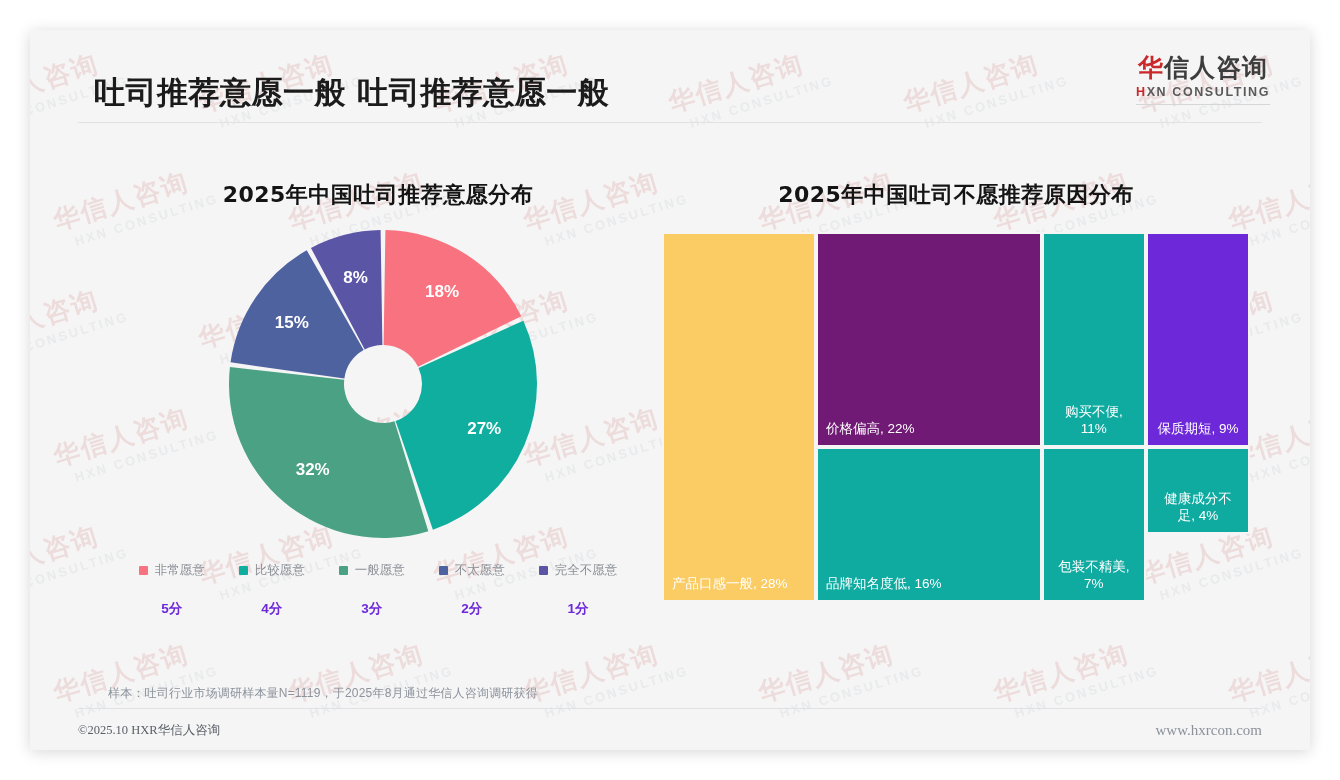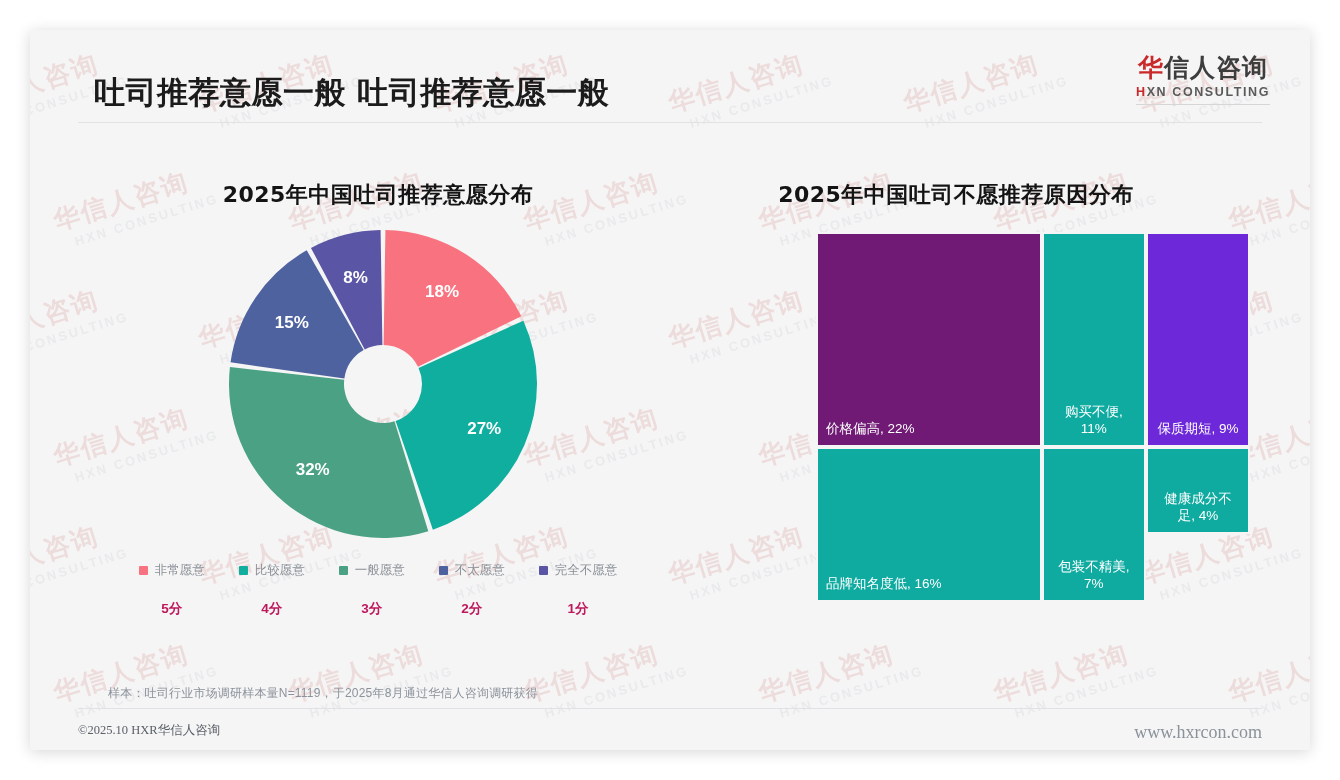--- a/index.html
+++ b/index.html
@@ -83,21 +83,21 @@
     gap: 34px; margin-top: 6px;
   }
   .legend-item { display: flex; align-items: center; gap: 7px; }
   .legend-swatch { width: 9px; height: 9px; border-radius: 1px; flex: none; }
   .legend-label { font-size: 12.5px; color: #8a8f96; white-space: nowrap; }
   .scores {
     display: flex; justify-content: center; align-items: center;
     gap: 34px; margin-top: 20px;
   }
   .score-cell {
-    font-size: 13.5px; font-weight: 700; color: #be185d; text-align: center;
+    font-size: 13.5px; font-weight: 700; color: #6d28d9; text-align: center;
   }
   
   .treemap {
     position: relative; width: 588px; height: 370px; margin: 22px auto 0 auto;
   }
   .tm-cell {
     position: absolute;
     border: 2px solid #f5f5f5;
     display: flex; align-items: flex-end;
     overflow: hidden;
@@ -120,21 +120,21 @@
     position: absolute; left: 0; top: 684px; width: 100%; height: 36px;
     z-index: 5;
     font-family: Liberation Serif, serif;
   }
   .footer-left {
     position: absolute; left: 48px; top: 8px;
     font-size: 12.5px; color: #5a6068;
   }
   .footer-right {
     position: absolute; right: 48px; top: 8px;
-    font-size: 18px; color: #8b929b;
+    font-size: 15px; color: #8b929b;
   }
 </style>
 </head>
 <body>
 
 <div class="slide">
 
   <div class="wm-layer">
       <div class="wm" style="left: -70px; top: 60px;"><span class="wm-cn">华信人咨询</span><br><span class="wm-en">HXN CONSULTING</span></div>
       <div class="wm" style="left: 165px; top: 60px;"><span class="wm-cn">华信人咨询</span><br><span class="wm-en">HXN CONSULTING</span></div>
@@ -231,20 +231,23 @@
         <div class="score-cell" style="position: absolute; left: 173.75px; width: 40px;">4分</div>
         <div class="score-cell" style="position: absolute; left: 273.75px; width: 40px;">3分</div>
         <div class="score-cell" style="position: absolute; left: 373.75px; width: 40px;">2分</div>
         <div class="score-cell" style="position: absolute; left: 480px; width: 40px;">1分</div>
       </div>
   </div>
 
   <div class="panel panel-right">
     <div class="chart-title">2025年中国吐司不愿推荐原因分布</div>
     <div class="treemap" id="treemap">
+        <div class="tm-cell" style="left: 0px; top: 0px; width: 154.056px; height: 370px; background: rgb(251, 204, 99);">
+          <div class="tm-label">产品口感一般, 28%</div>
+        </div>
         <div class="tm-cell" style="left: 154.056px; top: 0px; width: 225.792px; height: 214.6px; background: #701a75;">
           <div class="tm-label">价格偏高, 22%</div>
         </div>
         <div class="tm-cell" style="left: 154.056px; top: 214.6px; width: 225.792px; height: 155.4px; background: rgb(15, 171, 160);">
           <div class="tm-label">品牌知名度低, 16%</div>
         </div>
         <div class="tm-cell" style="left: 379.848px; top: 0px; width: 104.076px; height: 214.6px; background: rgb(15, 171, 160);">
           <div class="tm-label center">购买不便, 11%</div>
         </div>
         <div class="tm-cell" style="left: 483.924px; top: 0px; width: 104.076px; height: 214.6px; background: #6d28d9;">

